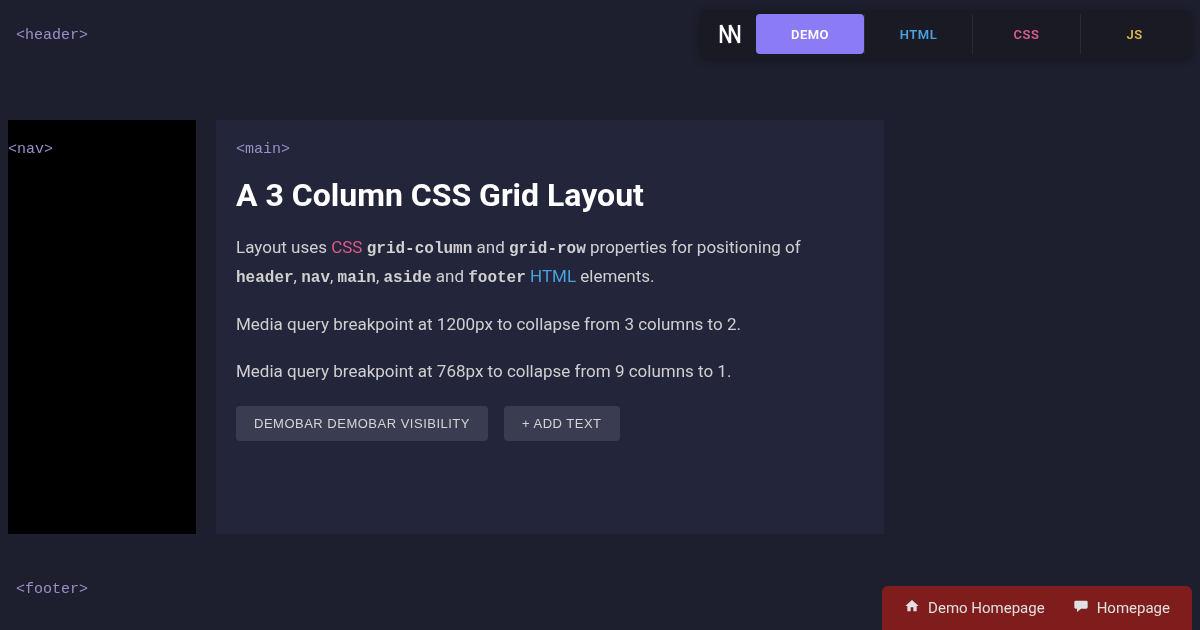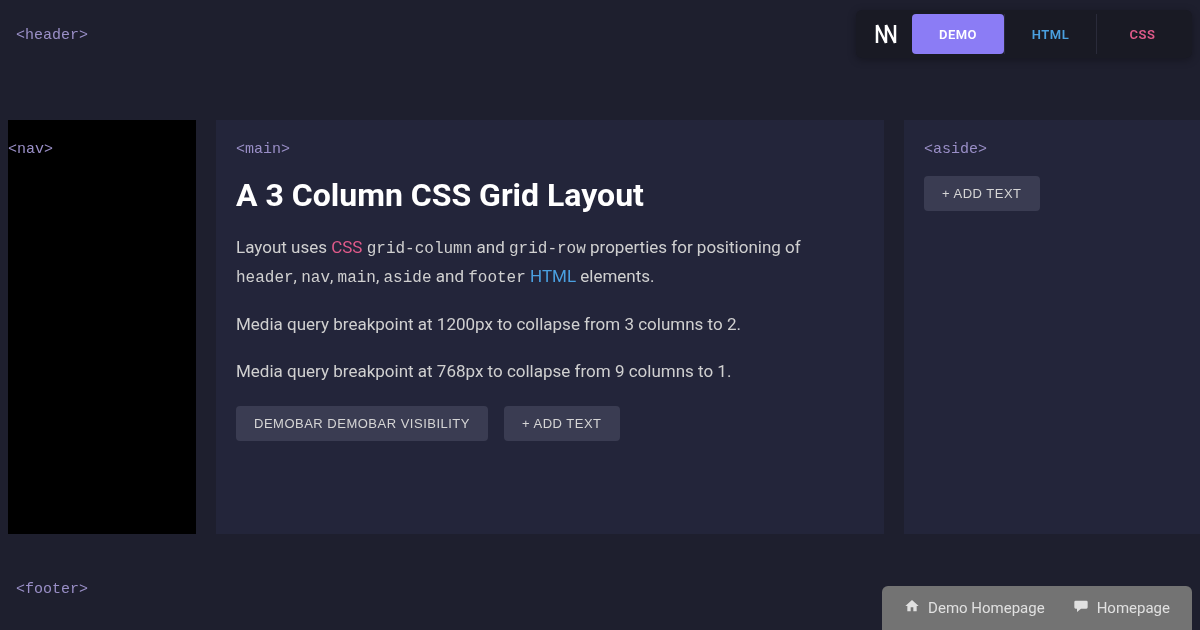--- a/index.html
+++ b/index.html
@@ -30,21 +30,21 @@
 }
 .demobar-logo {
   width: 36px;
   height: 36px;
   display: flex;
   align-items: center;
   justify-content: center;
   margin-right: 8px;
 }
 .demobar-tab {
-  width: 92px;
+  width: 108px;
   height: 40px;
   display: flex;
   align-items: center;
   justify-content: center;
   font-size: 13px;
   font-weight: 600;
   letter-spacing: 0.5px;
   cursor: pointer;
   border-left: 1px solid #2a2b3a;
 }
@@ -107,42 +107,42 @@
   margin: 18px 0 20px 0;
 }
 main p {
   font-size: 17px;
   line-height: 1.6;
   color: #d0d0d0;
   margin-bottom: 20px;
 }
 .link-css { color: #e05a8a; }
 .link-html { color: #4aa0e0; }
-.code { font-family: "Courier New", monospace; font-size: 16px; color: #d0d0d0; }
+.code { font-family: "Courier New", monospace; font-size: 16px; color: #d0d0d0; font-weight: bold; }
 
 .btn {
   display: inline-block;
   background: #3a3c52;
   color: #d5d5d5;
   border: none;
   padding: 10px 18px;
   font-size: 13px;
   letter-spacing: 0.5px;
   border-radius: 4px;
   cursor: pointer;
   margin-right: 12px;
 }
 aside .btn { margin-top: 18px; }
 
 
 .footbar {
   position: absolute;
   bottom: 0;
   right: 8px;
-  background: #737373;
+  background: #7f1d1d;
   display: flex;
   align-items: center;
   gap: 28px;
   padding: 12px 22px;
   border-radius: 6px 6px 0 0;
   font-size: 15px;
   color: #e0e0e0;
   z-index: 100;
 }
 .footbar-item {
@@ -158,20 +158,21 @@
 
 <div class="demobar">
   <div class="demobar-logo">
     <svg width="24" height="24" viewBox="0 0 24 24">
         <path d="M3 3 L3 21 M3 3 L12 21 M12 3 L12 21 M12 3 L21 21 M21 3 L21 21" stroke="#fff" stroke-width="2.5" fill="none"></path>
       </svg>
   </div>
   <div class="demobar-tab active">DEMO</div>
   <div class="demobar-tab tab-html">HTML</div>
   <div class="demobar-tab tab-css">CSS</div>
+  <div class="demobar-tab tab-js">JS</div>
 </div>
 
 <div class="grid">
   <header>
     <span class="tag-label mono">&lt;header&gt;</span>
   </header>
 
   <nav>
     <span class="tag-label mono">&lt;nav&gt;</span>
   </nav>
@@ -181,24 +182,20 @@
     <h1>A 3 Column CSS Grid Layout</h1>
     <p>
       <span>Layout uses </span><a class="link-css">CSS</a><span> </span><span class="code">grid-column</span><span> and </span><span class="code">grid-row</span><span> properties for positioning of </span><span class="code">header</span><span>, </span><span class="code">nav</span><span>, </span><span class="code">main</span><span>, </span><span class="code">aside</span><span> and </span><span class="code">footer</span><span> </span><a class="link-html">HTML</a><span> elements.</span>
     </p>
     <p>Media query breakpoint at 1200px to collapse from 3 columns to 2.</p>
     <p>Media query breakpoint at 768px to collapse from 9 columns to 1.</p>
     <button class="btn">DEMOBAR DEMOBAR VISIBILITY</button>
     <button class="btn">+ ADD TEXT</button>
   </main>
 
-  <aside>
-    <span class="tag-label mono">&lt;aside&gt;</span><br>
-    <button class="btn">+ ADD TEXT</button>
-  </aside>
 
   <footer>
     <span class="tag-label mono">&lt;footer&gt;</span>
   </footer>
 </div>
 
 <div class="footbar">
   <div class="footbar-item">
     <span class="icon">
       <svg width="16" height="16" viewBox="0 0 24 24" fill="#e0e0e0">

